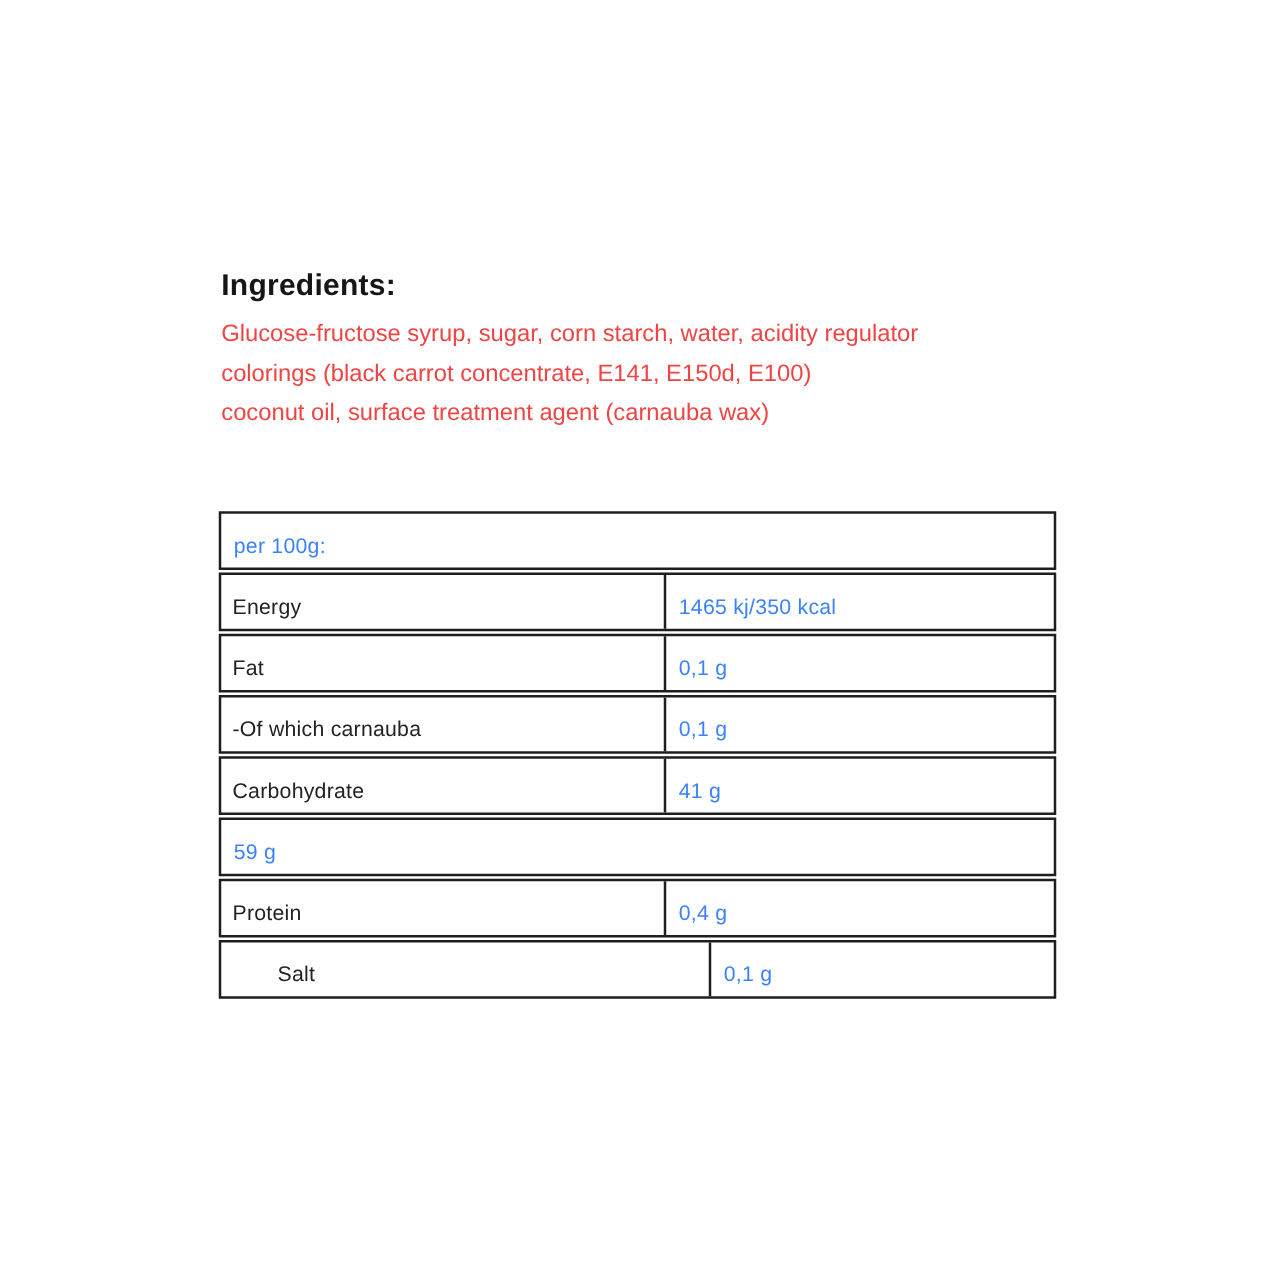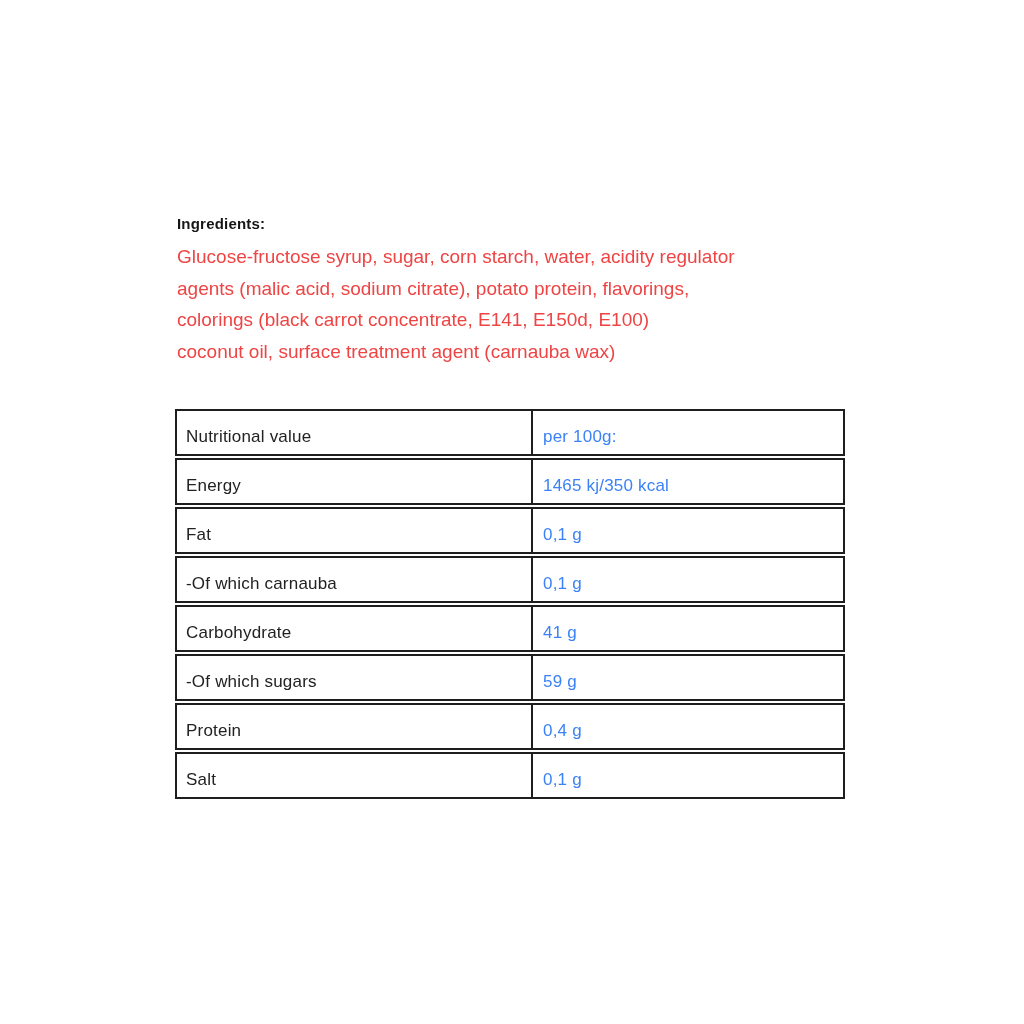--- a/index.html
+++ b/index.html
@@ -17,21 +17,21 @@
   }
 
   
   .ingredients {
     position: absolute;
     left: 177px;
     top: 215px;
     width: 680px;
   }
   .ingredients-heading {
-    font-size: 15px;
+    font-size: 24px;
     font-weight: bold;
     color: #161616;
     margin: 0 0 9px 0;
     letter-spacing: 0.2px;
   }
   .ingredients-line {
     font-size: 19px;
     line-height: 31.5px;
     color: #ef4444;
     white-space: nowrap;
@@ -46,21 +46,21 @@
   }
   .t-row {
     box-sizing: border-box;
     width: 670px;
     height: 47px;
     border: 2px solid #1e1e1e;
     background: #ffffff;
     display: flex;
     margin-bottom: 2px;
   }
-  .t-row:last-child { margin-bottom: 0; }
+  .t-row:last-child { margin-bottom: 0; padding-left: 36px; }
   .t-cell-label {
     box-sizing: border-box;
     width: 356px;
     border-right: 2px solid #1e1e1e;
     display: flex;
     align-items: flex-end;
     padding: 0 4px 7px 9px;
     font-size: 17px;
     color: #222222;
     letter-spacing: 0.2px;
@@ -77,29 +77,27 @@
     letter-spacing: 0.2px;
     overflow: hidden;
   }
 </style>
 </head>
 <body>
 
 <div class="ingredients">
   <div class="ingredients-heading">Ingredients:</div>
   <div class="ingredients-line">Glucose-fructose syrup, sugar, corn starch, water, acidity regulator</div>
-  <div class="ingredients-line">agents (malic acid, sodium citrate), potato protein, flavorings,</div>
   <div class="ingredients-line">colorings (black carrot concentrate, E141, E150d, E100)</div>
   <div class="ingredients-line">coconut oil, surface treatment agent (carnauba wax)</div>
 </div>
 
 <div class="nutrition-table">
 
   <div class="t-row">
-    <div class="t-cell-label">Nutritional value</div>
     <div class="t-cell-value">per 100g:</div>
   </div>
 
   <div class="t-row">
     <div class="t-cell-label">Energy</div>
     <div class="t-cell-value">1465 kj/350 kcal</div>
   </div>
 
   <div class="t-row">
     <div class="t-cell-label">Fat</div>
@@ -110,21 +108,20 @@
     <div class="t-cell-label">-Of which carnauba</div>
     <div class="t-cell-value">0,1 g</div>
   </div>
 
   <div class="t-row">
     <div class="t-cell-label">Carbohydrate</div>
     <div class="t-cell-value">41 g</div>
   </div>
 
   <div class="t-row">
-    <div class="t-cell-label">-Of which sugars</div>
     <div class="t-cell-value">59 g</div>
   </div>
 
   <div class="t-row">
     <div class="t-cell-label">Protein</div>
     <div class="t-cell-value">0,4 g</div>
   </div>
 
   <div class="t-row">
     <div class="t-cell-label">Salt</div>

